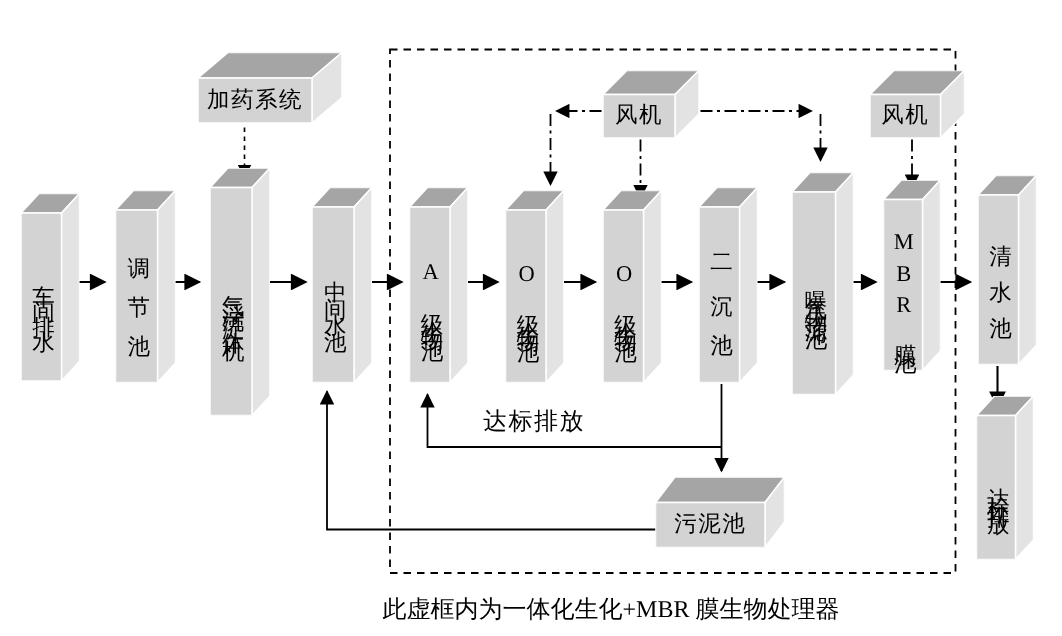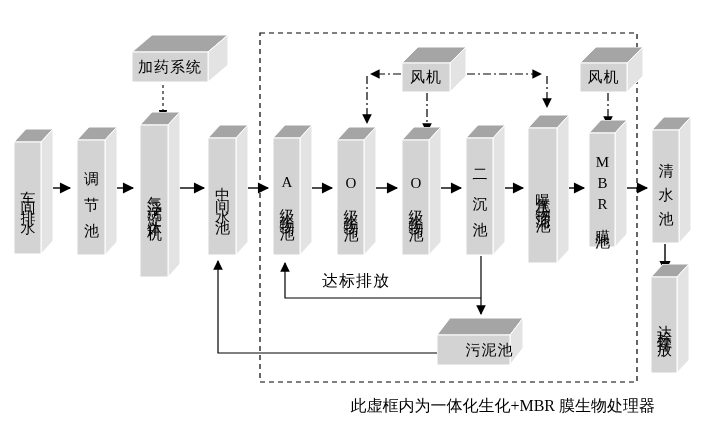--- a/index.html
+++ b/index.html
@@ -5,21 +5,21 @@
   html,body{margin:0;padding:0;background:#fff;}
   .stage{position:relative;width:708px;height:424px;background:#fff;overflow:hidden;
          font-family:"Liberation Serif","DejaVu Serif",serif;color:#000;}
   .wires{position:absolute;left:0;top:0;}
   .box{position:absolute;}
   .box .lbl{position:absolute;display:flex;align-items:center;justify-content:center;
             font-size:15px;line-height:1;text-align:center;white-space:pre;}
   .box.v .lbl{writing-mode:vertical-rl;text-orientation:upright;}
   .box.h .lbl{letter-spacing:1px;}
   .flowlabel{position:absolute;font-size:16px;letter-spacing:1px;}
-  .caption{position:absolute;left:255px;top:396px;width:400px;text-align:right;font-size:16px;}
+  .caption{position:absolute;left:255px;top:396px;width:400px;text-align:left;font-size:16px;}
 </style>
 </head>
 <body>
 
 <div class="stage">
 
   <svg class="wires" width="708" height="424">
     <defs>
       <marker id="ah" viewBox="0 0 10 10" refX="9" refY="5" markerWidth="10" markerHeight="8" orient="auto">
         <path d="M0,0 L10,5 L0,10 z" fill="#000"></path>
@@ -180,19 +180,19 @@
         <polygon points="0,16 47,16 47,45 0,45" fill="#d3d3d3" stroke="#ffffff" stroke-width="1"></polygon>
       </svg>
       <div class="lbl" style="left: 0px; top: 16px; width: 47px; height: 29px;">风机</div>
     </div>
   <div class="box h" style="left: 437px; top: 318px; width: 86px; height: 47px;">
       <svg width="86" height="47" style="position: absolute; left: 0px; top: 0px;">
         <polygon points="0,17 13,0 86,0 73,17" fill="#a5a5a5" stroke="#ffffff" stroke-width="1"></polygon>
         <polygon points="73,17 86,0 86,30 73,47" fill="#e3e3e3" stroke="#ffffff" stroke-width="1"></polygon>
         <polygon points="0,17 73,17 73,47 0,47" fill="#d3d3d3" stroke="#ffffff" stroke-width="1"></polygon>
       </svg>
-      <div class="lbl" style="left: 16px; top: 17px; width: 73px; height: 30px; text-align: center;">污泥池</div>
+      <div class="lbl" style="left: 0px; top: 17px; width: 73px; height: 30px; text-align: center;">污泥池</div>
     </div>
 
   <div class="flowlabel" style="left:322px;top:271px">达标排放</div>
   <div class="caption">此虚框内为一体化生化+MBR 膜生物处理器</div>
 
 </div>
 
 </body></html>

